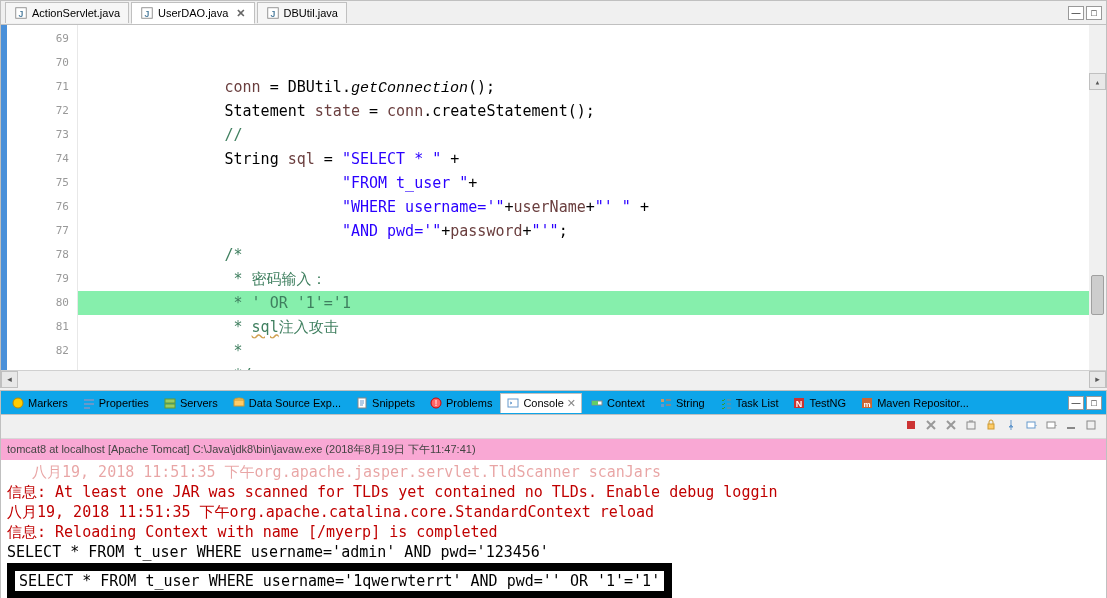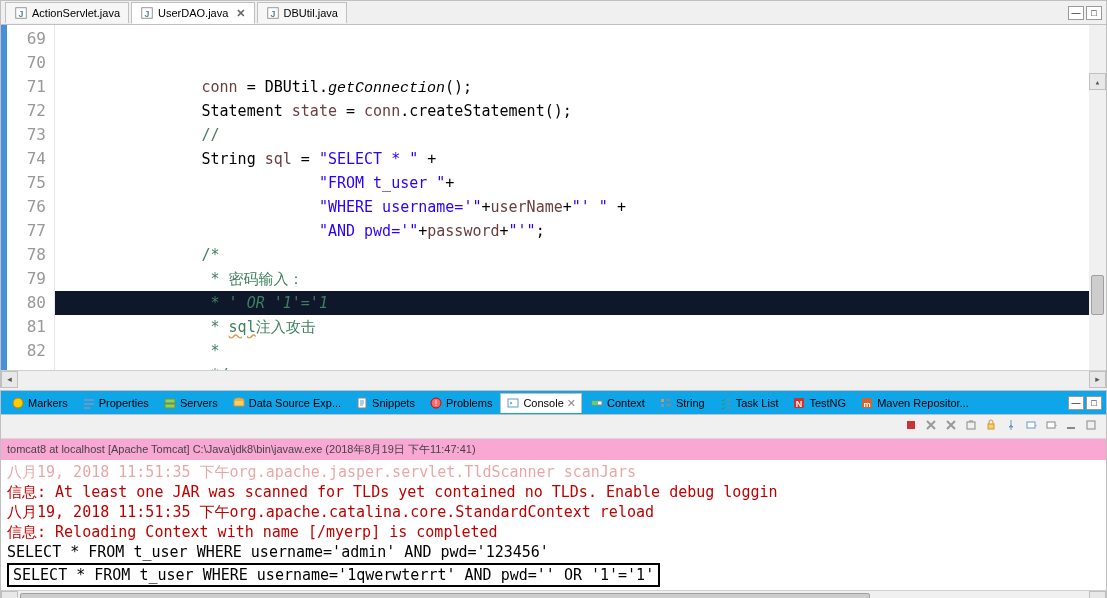--- a/index.html
+++ b/index.html
@@ -6,25 +6,25 @@
 body { font-family: "Segoe UI", Tahoma, sans-serif; font-size: 12px; background: #f0f0f0; width: 1107px; height: 598px; overflow: hidden; display: flex; flex-direction: column; }
 .editor-area { background: #fff; border: 1px solid #c0c0c0; display: flex; flex-direction: column; height: 388px; }
 .tab-bar { background: #f0f0f0; border-bottom: 1px solid #c0c0c0; display: flex; align-items: center; height: 24px; padding-left: 4px; position: relative; }
 .tab { display: flex; align-items: center; padding: 3px 8px; border: 1px solid #c0c0c0; border-bottom: none; margin-right: 2px; background: #f6f6f6; font-size: 11px; cursor: pointer; gap: 4px; }
 .tab.active { background: #fff; border-bottom: 1px solid #fff; margin-bottom: -1px; }
 .java-icon { display: inline-flex; }
 .tab .close { margin-left: 4px; color: #666; font-weight: bold; }
 .window-controls { margin-left: auto; display: flex; gap: 2px; padding-right: 4px; }
 .win-btn { width: 16px; height: 14px; border: 1px solid #999; background: #fff; font-size: 9px; display: flex; align-items: center; justify-content: center; cursor: pointer; }
 .code-body { flex: 1; display: flex; overflow: hidden; position: relative; }
-.gutter { width: 54px; background: #fff; border-right: 1px solid #e8e8e8; text-align: right; padding-right: 8px; color: #999; font-family: Consolas, monospace; font-size: 16px; line-height: 24px; padding-top: 2px; position: relative; }
+.gutter { width: 77px; background: #fff; border-right: 1px solid #e8e8e8; text-align: right; padding-right: 8px; color: #999; font-family: Consolas, monospace; font-size: 11px; line-height: 24px; padding-top: 2px; position: relative; }
 .gutter-edge { position: absolute; left: 0; top: 0; bottom: 0; width: 6px; background: #4a90d9; }
 .code-lines { flex: 1; font-family: Consolas, monospace; font-size: 15px; line-height: 24px; padding-top: 2px; overflow: hidden; white-space: pre; position: relative; }
 .code-lines .ln { height: 24px; padding-left: 2px; }
-.code-lines .hl { background: #0f172a; font-style: italic; }
+.code-lines .hl { background: #86efac; }
 .str { color: #2a00ff; }
 .cmt { color: #3f7f5f; }
 .sm { color: #000; font-style: italic; font-family: Liberation Mono, monospace; }
 .plain { color: #000; }
 .var { color: #6a3e3e; text-align: right; }
 .wavy { text-decoration: underline wavy #d0a050; }
 .hscroll { height: 17px; background: #f0f0f0; border-top: 1px solid #d0d0d0; display: flex; align-items: center; }
 .hscroll .arrow { width: 17px; height: 17px; background: #e8e8e8; border: 1px solid #c0c0c0; display: flex; align-items: center; justify-content: center; font-size: 9px; color: #555; }
 .hscroll .track { flex: 1; height: 17px; background: #f0f0f0; }
 .vscroll { position: absolute; right: 0; top: 0; bottom: 0; width: 17px; background: #f0f0f0; }
@@ -33,21 +33,21 @@
 .console-panel { flex: 1; background: #fff; border: 1px solid #c0c0c0; display: flex; flex-direction: column; margin-top: 2px; }
 .view-tabs { background: #0ea5e9; border-bottom: 1px solid #c0c0c0; display: flex; align-items: center; height: 24px; padding-left: 4px; gap: 2px; }
 .vtab { display: flex; align-items: center; gap: 3px; padding: 2px 5px; font-size: 11px; cursor: pointer; border: 1px solid transparent; }
 .vtab.active { background: #fff; border: 1px solid #c0c0c0; border-bottom-color: #fff; margin-bottom: -1px; }
 .vicon { width: 14px; height: 14px; display: inline-flex; align-items: center; justify-content: center; }
 .toolbar { background: #f0f0f0; border-bottom: 1px solid #d8d8d8; height: 24px; display: flex; align-items: center; justify-content: flex-end; padding-right: 6px; gap: 2px; }
 .tbtn { width: 18px; height: 18px; display: flex; align-items: center; justify-content: center; cursor: pointer; border: 1px solid transparent; }
 .console-label { font-size: 11px; padding: 3px 6px; color: #444; background: #f9a8d4; }
 .console-out { flex: 1; font-family: Consolas, monospace; font-size: 15px; line-height: 20px; padding: 2px 6px; overflow: hidden; position: relative; }
 .cred { color: #c00000; }
-.boxed { border: 2px solid #000000; padding: 0 4px; margin: 1px 0; display: inline-block; }
+.boxed { border: 8px solid #000000; padding: 0 4px; margin: 1px 0; display: inline-block; }
 .chscroll { height: 17px; background: #f0f0f0; border-top: 1px solid #d0d0d0; display: flex; }
 .chscroll .arrow { width: 17px; height: 17px; background: #e8e8e8; border: 1px solid #c0c0c0; display: flex; align-items: center; justify-content: center; font-size: 9px; color: #555; }
 .chscroll .track { flex: 1; position: relative; }
 .chscroll .thumb { position: absolute; top: 2px; bottom: 2px; left: 2px; width: 850px; background: #cdcdcd; border: 1px solid #a0a0a0; border-radius: 2px; }
 </style>
 </head>
 <body>
 
 <div class="editor-area">
   <div class="tab-bar">
@@ -292,21 +292,21 @@
           </svg></span>
       </div>
       <div class="tbtn">
         <span><svg width="12" height="12">
             <rect x="2" y="2" width="8" height="8" fill="none" stroke="#888"></rect>
           </svg></span>
       </div>
     </div>
   <div class="console-label">tomcat8 at localhost [Apache Tomcat] C:\Java\jdk8\bin\javaw.exe (2018年8月19日 下午11:47:41)</div>
   <div class="console-out" id="console-out">
-      <div class="cred" style="opacity: 0.35;">八月19, 2018 11:51:35 下午org.apache.jasper.servlet.TldScanner scanJars</div>
+      <div class="cred" style="opacity: 0.35; margin-left: 25px;">八月19, 2018 11:51:35 下午org.apache.jasper.servlet.TldScanner scanJars</div>
       <div class="cred">信息: At least one JAR was scanned for TLDs yet contained no TLDs. Enable debug loggin</div>
       <div class="cred">八月19, 2018 11:51:35 下午org.apache.catalina.core.StandardContext reload</div>
       <div class="cred">信息: Reloading Context with name [/myerp] is completed</div>
       <div class="">SELECT * FROM t_user WHERE username='admin' AND pwd='123456'</div>
       <div><span class="boxed ">SELECT * FROM t_user WHERE username='1qwerwterrt' AND pwd='' OR '1'='1'</span></div>
     </div>
   <div class="chscroll">
     <div class="arrow">◂</div>
     <div class="track">
         <div class="thumb"></div>

